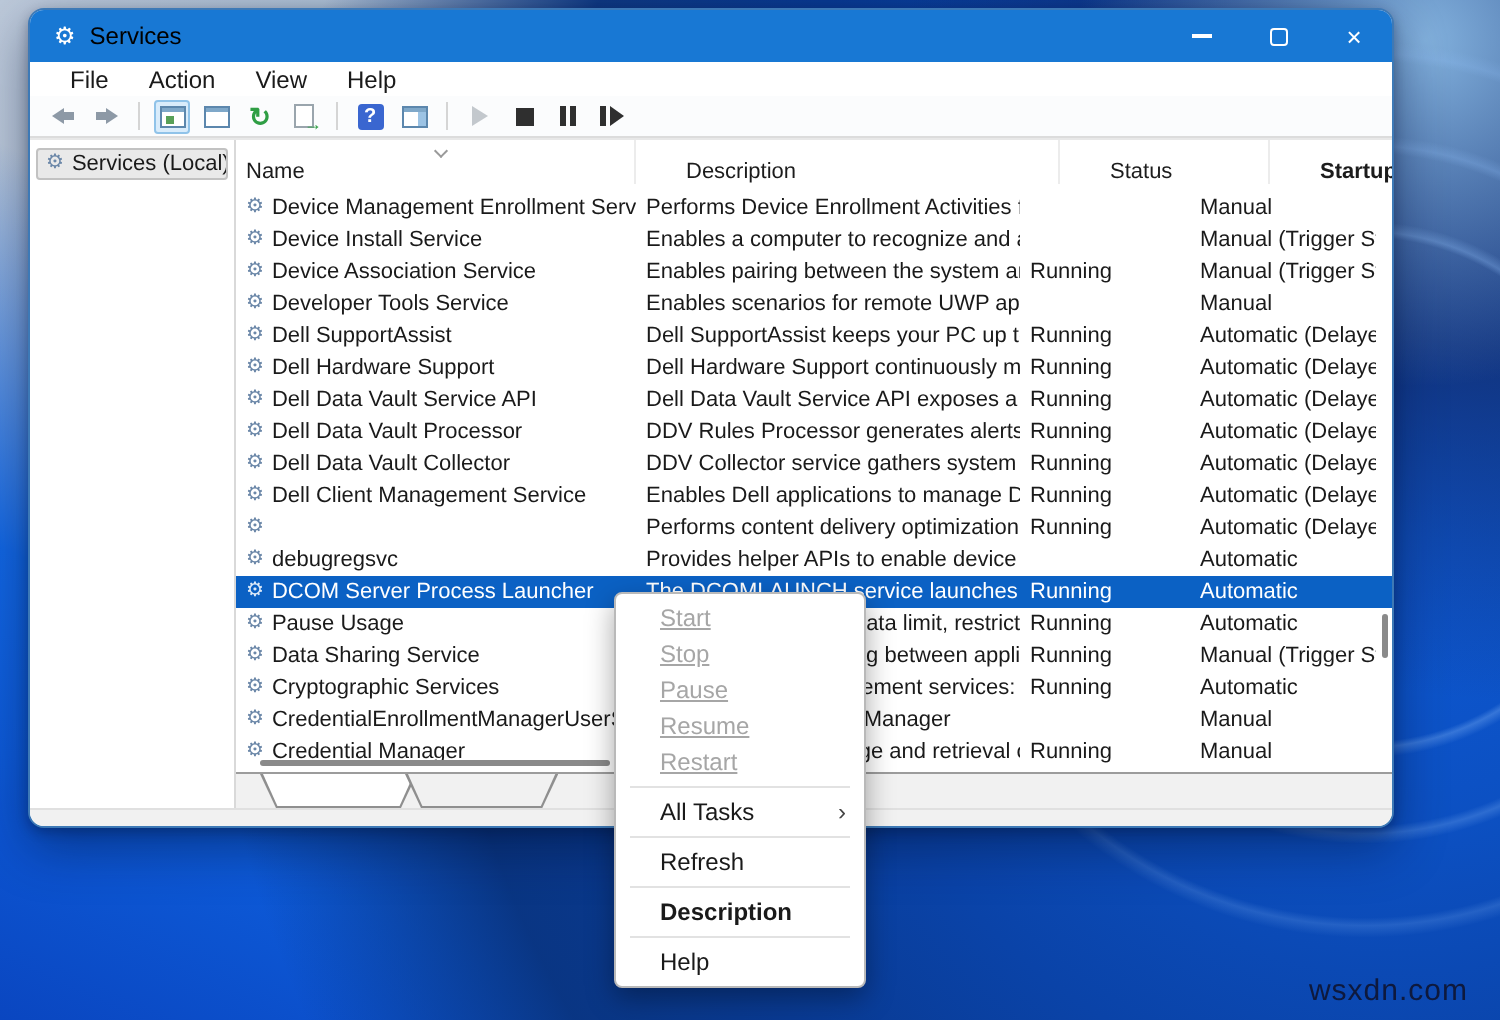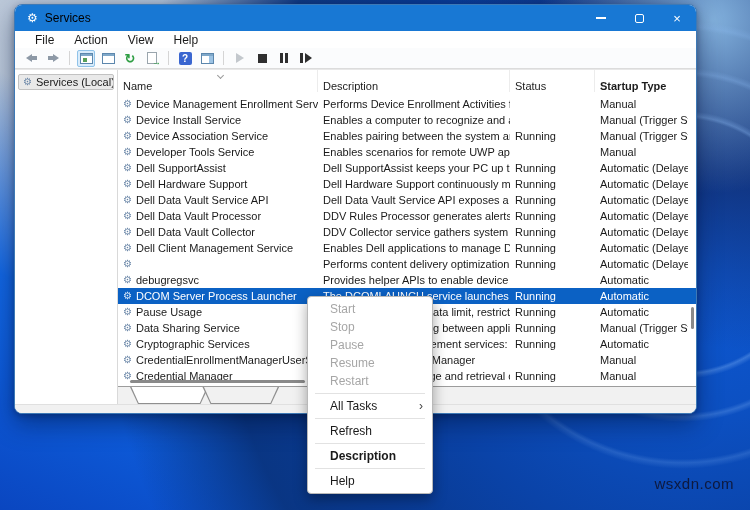--- a/index.html
+++ b/index.html
@@ -8,21 +8,21 @@
     font-family:"Liberation Sans", sans-serif;
     position:relative;
     background:
       radial-gradient(circle at 91% 48%, rgba(0,0,0,0) 126px, rgba(150,197,255,.30) 129px, rgba(0,0,0,0) 134px, rgba(0,0,0,0) 168px, rgba(150,197,255,.24) 172px, rgba(0,0,0,0) 177px, rgba(0,0,0,0) 214px, rgba(150,197,255,.18) 218px, rgba(0,0,0,0) 224px),
       radial-gradient(circle at 95% 4%, rgba(150,200,240,.85) 0%, rgba(150,200,240,0) 20%),
       radial-gradient(circle at 100% 10%, rgba(19,42,104,.9) 0%, rgba(19,42,104,.75) 14%, rgba(19,42,104,0) 34%),
       radial-gradient(circle at 93% 52%, #0d59d4 0%, #0c50c2 20%, #0a43a8 38%, #093a92 52%, rgba(9,52,128,.96) 64%, rgba(9,48,118,0) 80%),
       linear-gradient(24deg, #0a46c0 0%, #0d5ad8 16%, #1266e2 28%, rgba(18,102,226,0) 52%),
       linear-gradient(105deg, #bcc9da 0%, #a9bdd3 24%, #93afcd 46%, #7fa2c8 62%, #6f97c4 78%, #6a93c2 100%);
   }
-  .watermark { position:absolute; right:16px; bottom:18px; z-index:2; font-size:15px; letter-spacing:.5px; color:rgba(15,15,35,.82); }
+  .watermark { position:absolute; right:16px; bottom:6px; z-index:2; font-size:15px; letter-spacing:.5px; color:rgba(15,15,35,.82); }
 
   
   .win { position:absolute; left:14px; top:4px; width:683px; height:410px; z-index:3;
          border:1px solid #3d79b6; border-radius:8px; background:#fff;
          box-shadow:0 10px 26px rgba(0,15,50,.45), 0 2px 6px rgba(0,15,50,.3);
          display:flex; flex-direction:column; overflow:hidden; }
 
   .titlebar { height:26px; background:#1878d4; display:flex; align-items:center; flex:0 0 auto; }
   .app-icon { color:#fff; font-size:12px; margin:0 7px 0 12px; line-height:1; }
   .title-text { color:#000000; font-size:12px; }
@@ -59,21 +59,21 @@
   .ico-step i { width:2.6px; height:10px; background:#2f2f2f; }
   .ico-step b { width:0; height:0; border-top:5px solid transparent; border-bottom:5px solid transparent; border-left:7px solid #2f2f2f; }
 
   .content { flex:1 1 auto; display:flex; min-height:0; border-top:1px solid #e8e8e8; }
   .tree { width:103px; background:#fff; border-right:1px solid #d9d9d9; padding:4px 3px; flex:0 0 auto; }
   .tree-item { display:flex; align-items:center; gap:4px; background:#e9e9e9; border:1px solid #c2c2c2; border-radius:2px; padding:1px 4px; font-size:11px; color:#1a1a1a; white-space:nowrap; overflow:hidden; }
   .gear { color:#6b87a8; font-size:10px; line-height:1; }
 
   .listwrap { flex:1 1 auto; display:flex; flex-direction:column; min-width:0; background:#fff; }
   .listpane { flex:1 1 auto; position:relative; overflow:hidden; }
-  .lheader { display:flex; height:26px; align-items:flex-end; padding-bottom:4px; position:relative; }
+  .lheader { display:flex; height:26px; align-items:flex-end; padding-bottom:4px; position:relative;gap:20px; }
   .hcell { font-size:11px; color:#1c1c1c; border-right:1px solid #ececec; padding-left:5px; white-space:nowrap; overflow:hidden; flex:0 0 auto; height:100%; display:flex; align-items:flex-end; padding-bottom:0; position:relative; }
   .hc-name { width:200px; }
   .hc-desc { width:192px; }
   .hc-stat { width:85px; }
   .hc-start { width:93px; border-right:none;font-weight:bold; }
   .sortmark { position:absolute; top:3px; left:50%; width:5px; height:5px; border-left:1px solid #9a9a9a; border-bottom:1px solid #9a9a9a; transform:rotate(-45deg); }
   .lrow { display:flex; height:16px; line-height:16px; font-size:11px; color:#1a1a1a; }
   .lrow.sel { background:#0b61c4; color:#fff; }
   .lrow.sel .gear { color:#dce9f8; }
   .c { white-space:nowrap; overflow:hidden; flex:0 0 auto; }
@@ -89,21 +89,21 @@
   .tab::before { content:""; position:absolute; inset:0; background:#8f8f8f; clip-path:polygon(0 0, 100% 0, calc(100% - 8px) 100%, 8px 100%); }
   .tab .tabbg { position:absolute; inset:0; clip-path:polygon(1.5px 0, calc(100% - 1.5px) 0, calc(100% - 8.7px) calc(100% - 1px), 8.7px calc(100% - 1px)); background:#f1f1f1; }
   .tab.active .tabbg { background:#ffffff; }
   .tab .tlabel { position:relative; z-index:1; font-size:11px; color:#1a1a1a; line-height:16px; display:block; text-align:center;margin-top:28px; }
   .statusstrip { flex:0 0 auto; height:9px; background:#f1f1f1; border-top:1px solid #e0e0e0; }
 
   
   .ctxmenu { position:absolute; left:307px; top:296px; width:126px; z-index:9; background:#fff;
              border:1px solid #b9b9b9; border-radius:4px; box-shadow:0 5px 14px rgba(0,0,0,.35); padding:3px 0; }
   .mi { height:18px; line-height:18px; font-size:12px; color:#1a1a1a; padding-left:22px; position:relative; white-space:nowrap; }
-  .mi.disabled { color:#a6a6a6; }
+  .mi.disabled { color:#a6a6a6;text-decoration:underline; }
   .mi.bold { font-weight:bold; }
   .mi .sub { position:absolute; right:9px; top:0; font-size:12px; color:#444; }
   .msep { height:1px; background:#e2e2e2; margin:3px 7px; }
 </style>
 </head>
 <body>
 
 <div class="win">
 
   <div class="titlebar">

